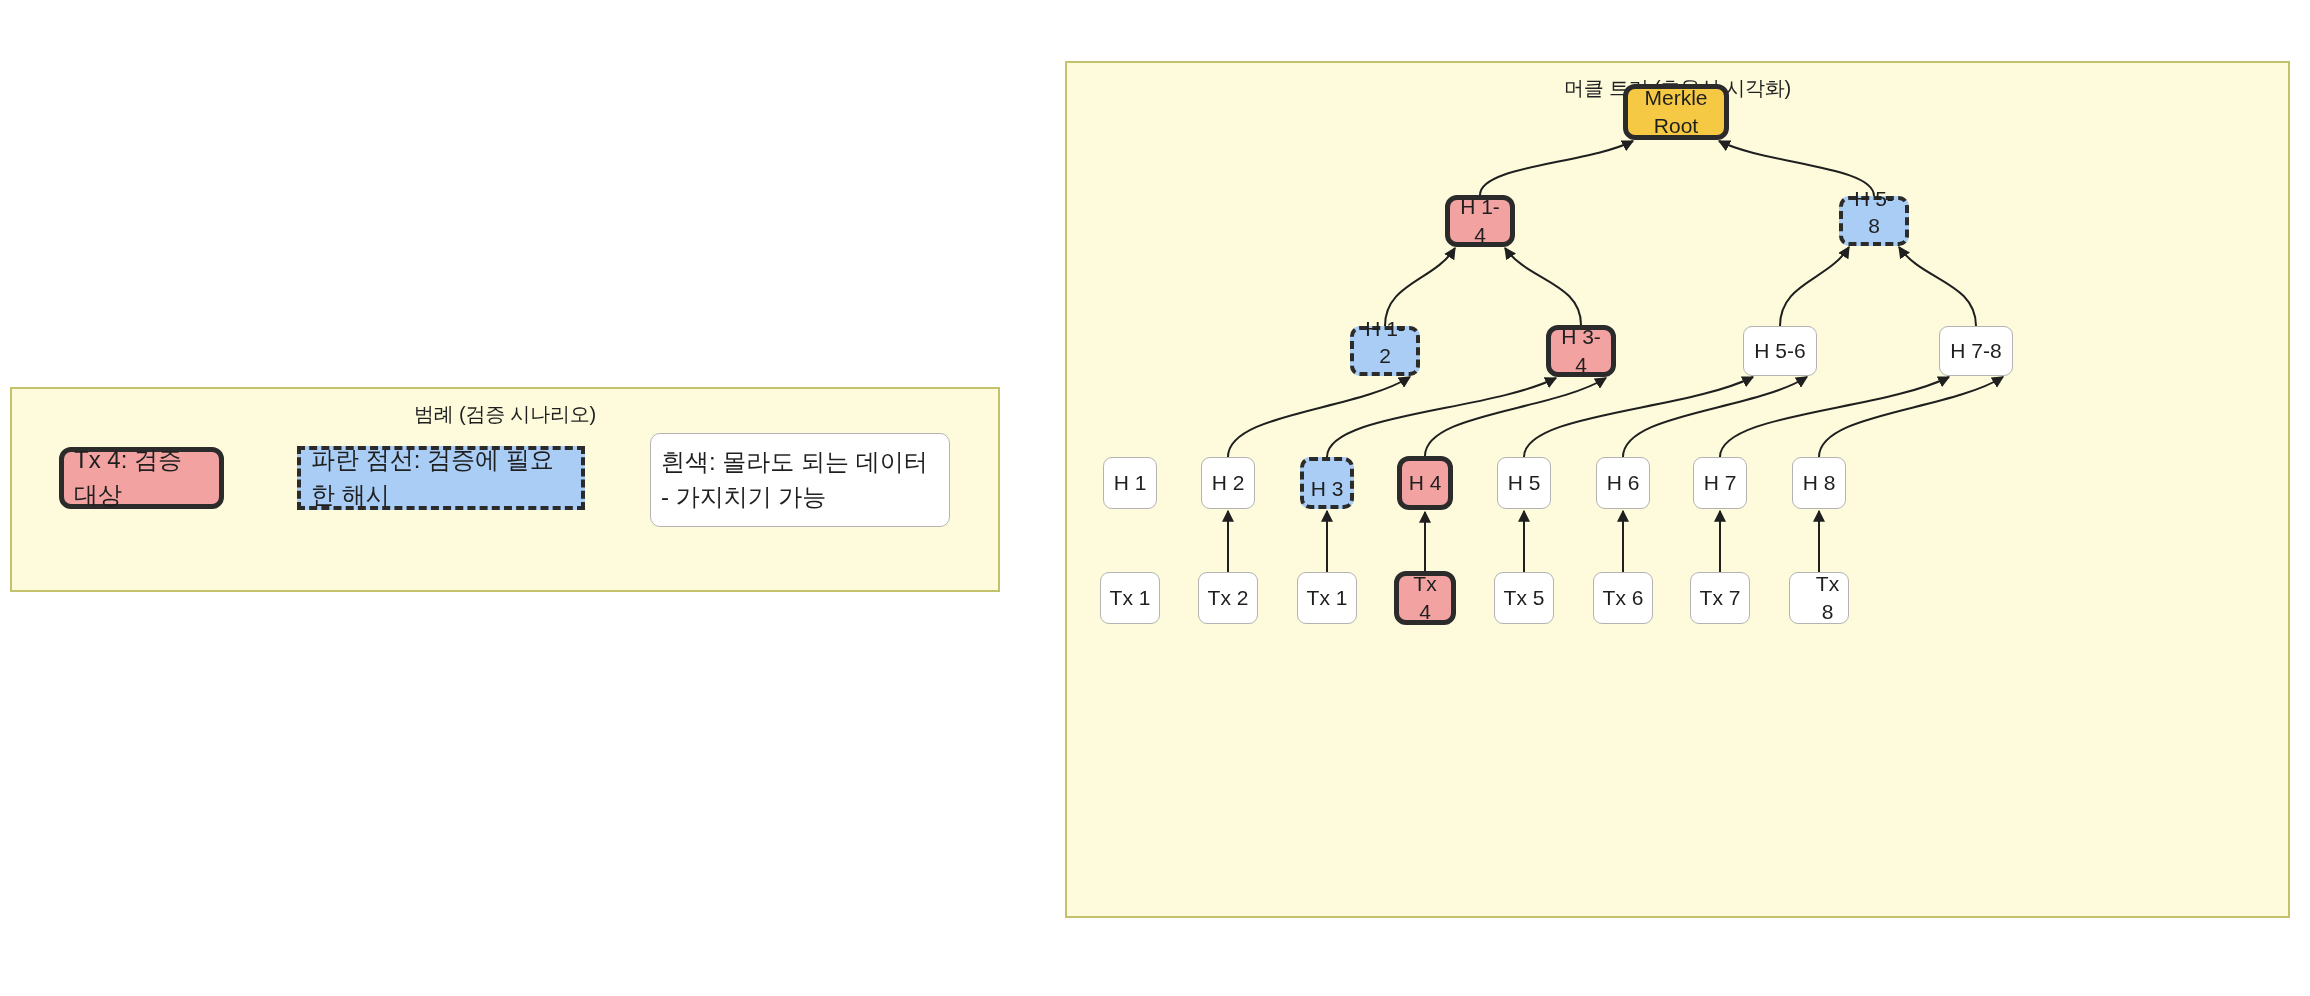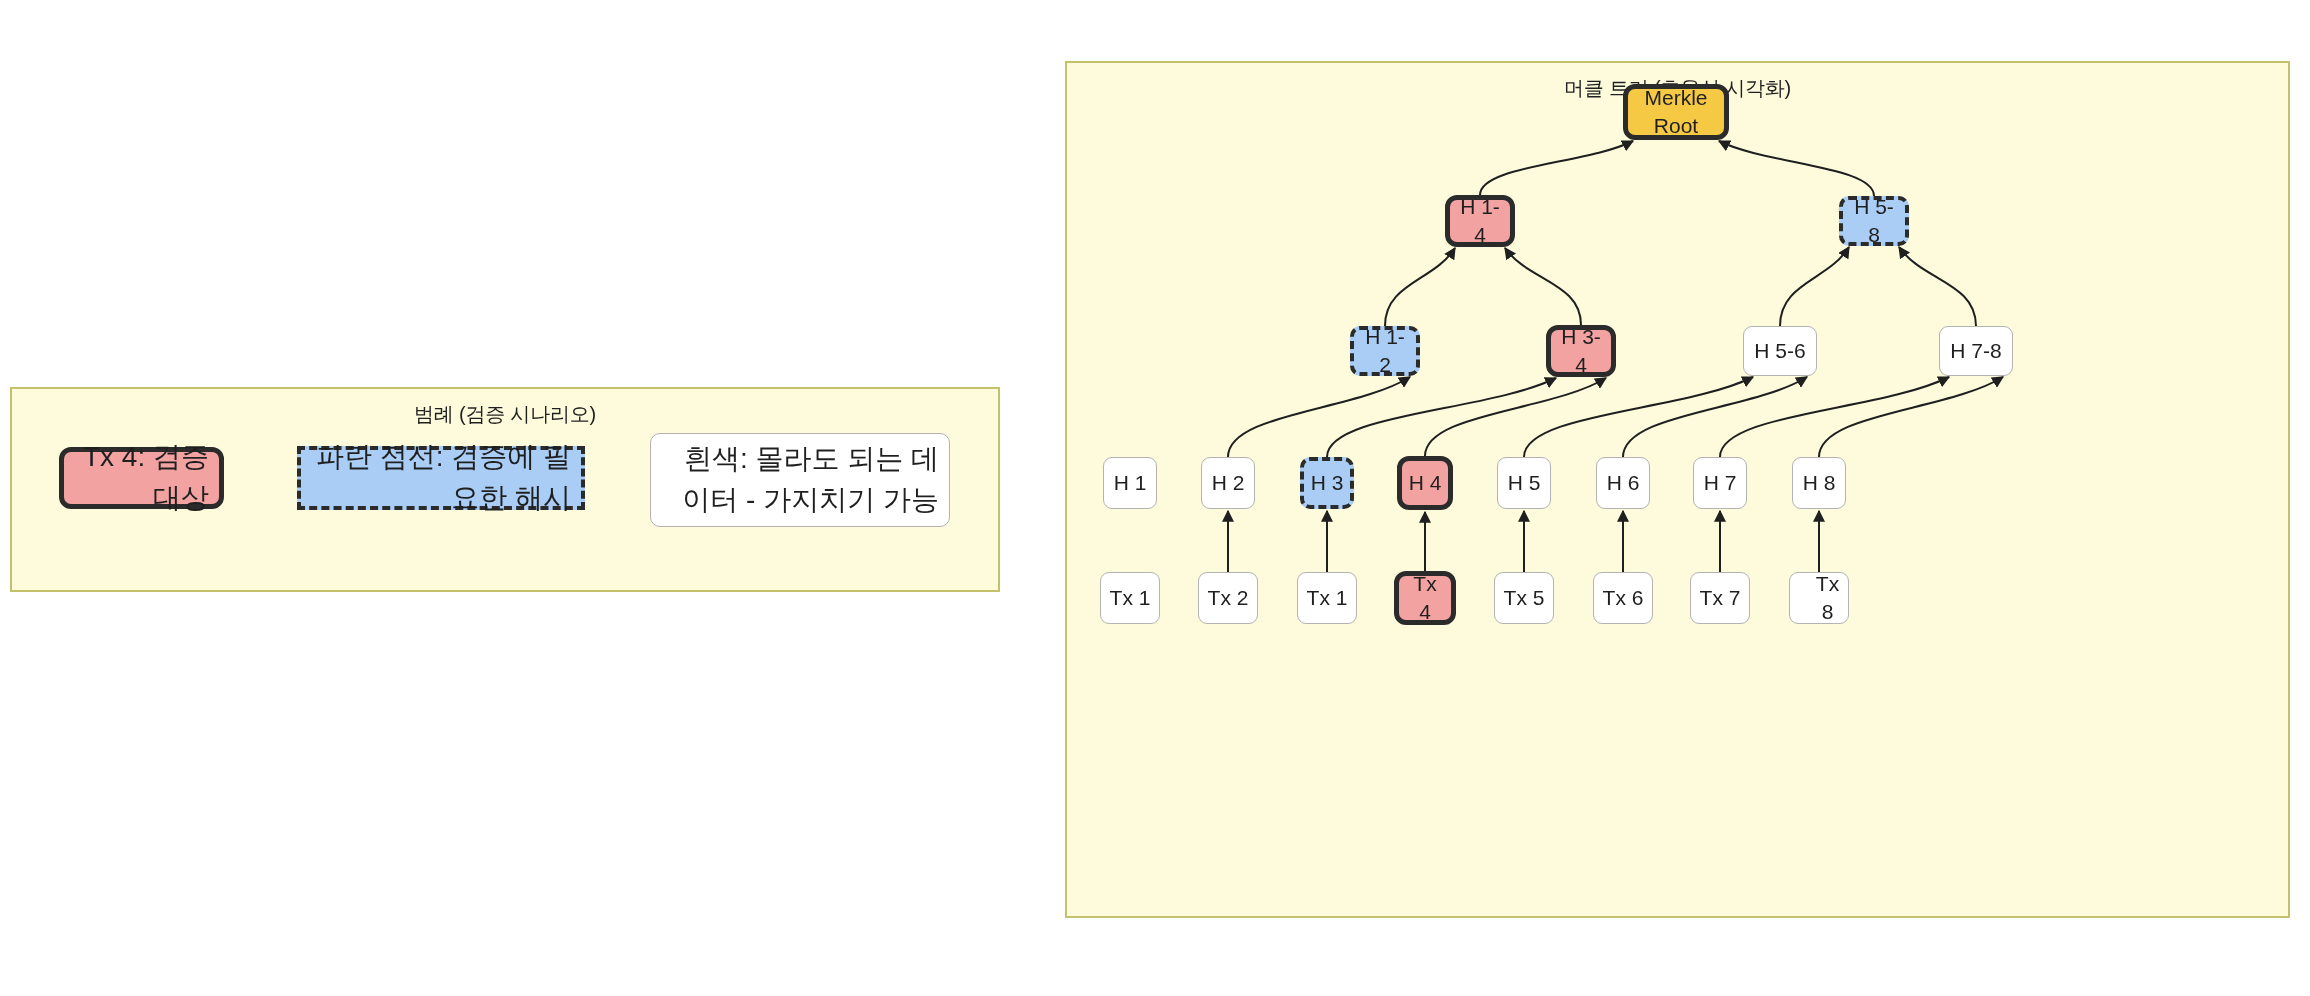--- a/index.html
+++ b/index.html
@@ -54,36 +54,37 @@
   }
   .node.target {
     background: #f3a2a2;
     border: 5px solid #2b2b2b;
     border-radius: 12px;
   }
   .node.proof {
     background: #a9cdf5;
     border: 4px dashed #2b2b2b;
     border-radius: 10px;
+    align-items: flex-end;
   }
   .node.rootgold {
     background: #f6c944;
     border: 5px solid #2b2b2b;
     border-radius: 12px;
   }
 
   
   .legend-item {
     position: absolute;
     box-sizing: border-box;
     display: flex;
     align-items: center;
     justify-content: center;
-    text-align: right;
-    font-size: 28px;
+    text-align: left;
+    font-size: 24px;
     color: #1f1f1f;
     line-height: 1.45;
     padding: 0 10px;
   }
 
   
   .edges {
     position: absolute;
     left: 0;
     top: 0;

